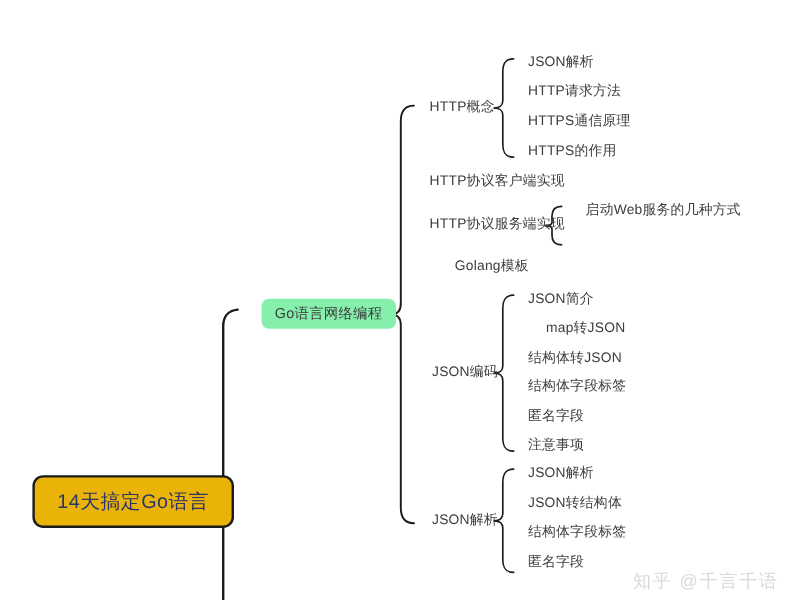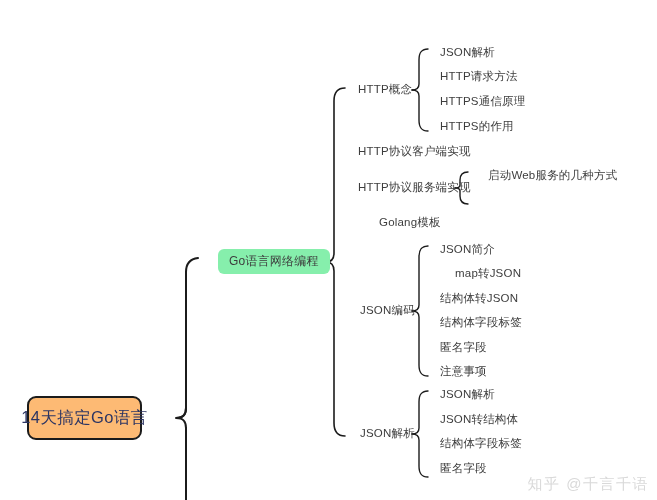--- a/index.html
+++ b/index.html
@@ -40,25 +40,25 @@
     font-size: 11.5px;
     color: #3d3d3d;
     line-height: 1;
     transform: translateY(-50%);
     letter-spacing: 0.2px;
   }
   .root-node {
     position: absolute;
     left: 27px;
     top: 396px;
-    width: 115px;
+    width: 168px;
     height: 44px;
     border: 2px solid #1b1b1b;
     border-radius: 9px;
-    background: #fdba74;
+    background: #eab308;
     box-sizing: border-box;
     display: flex;
     align-items: center;
     justify-content: center;
   }
   .root-node-text {
     font-size: 16.5px;
     color: #2c3563;
     font-weight: 500;
     letter-spacing: 0.4px;

